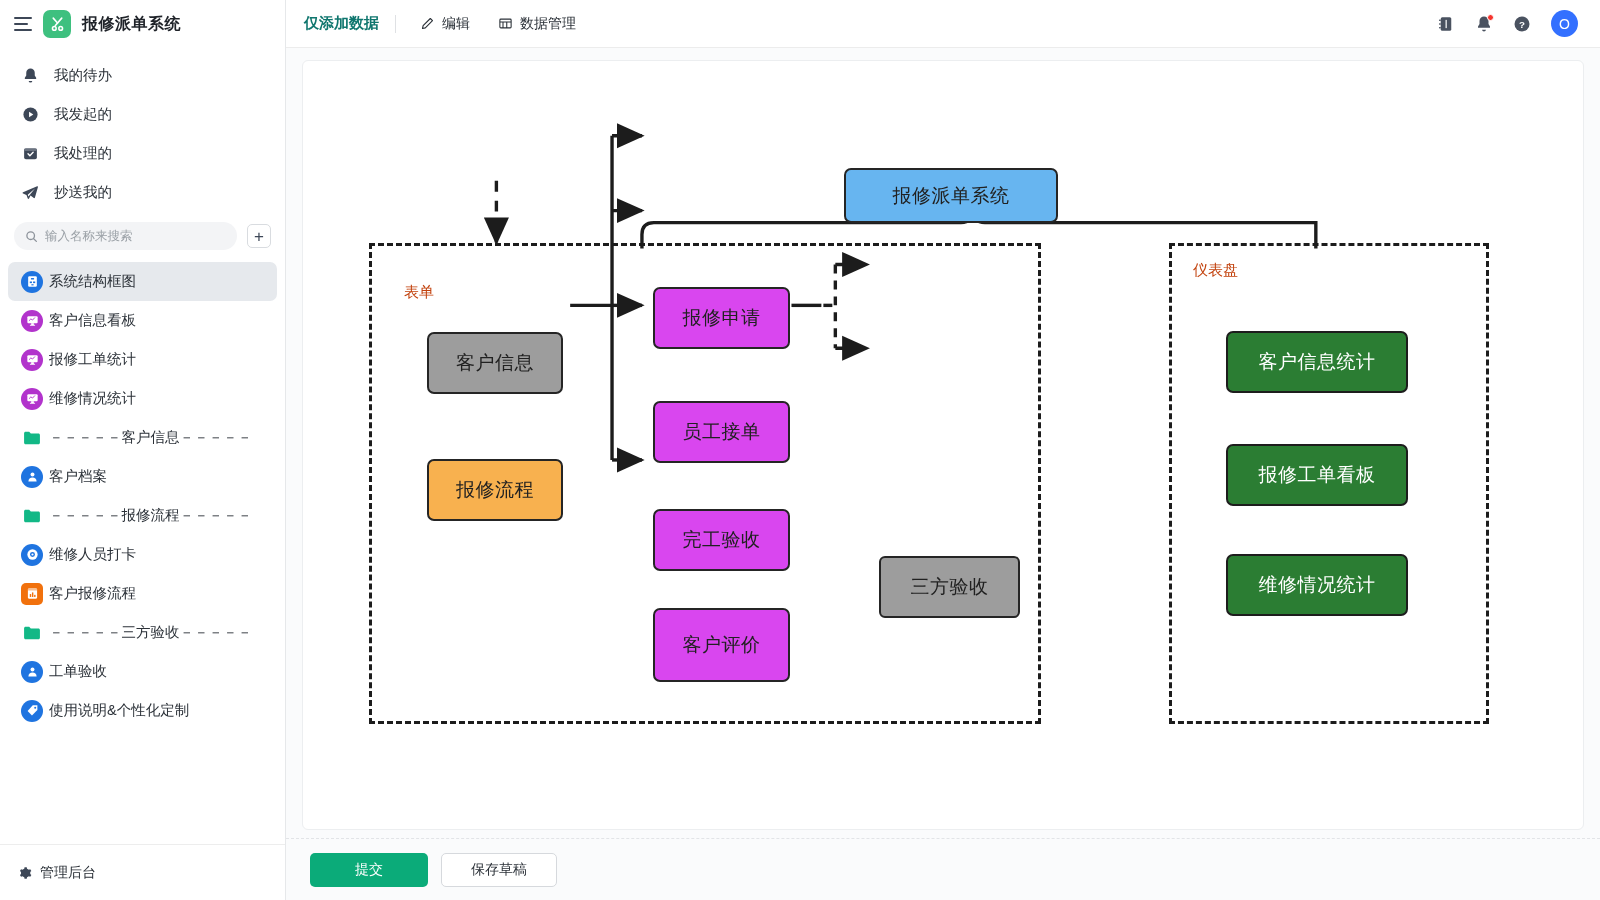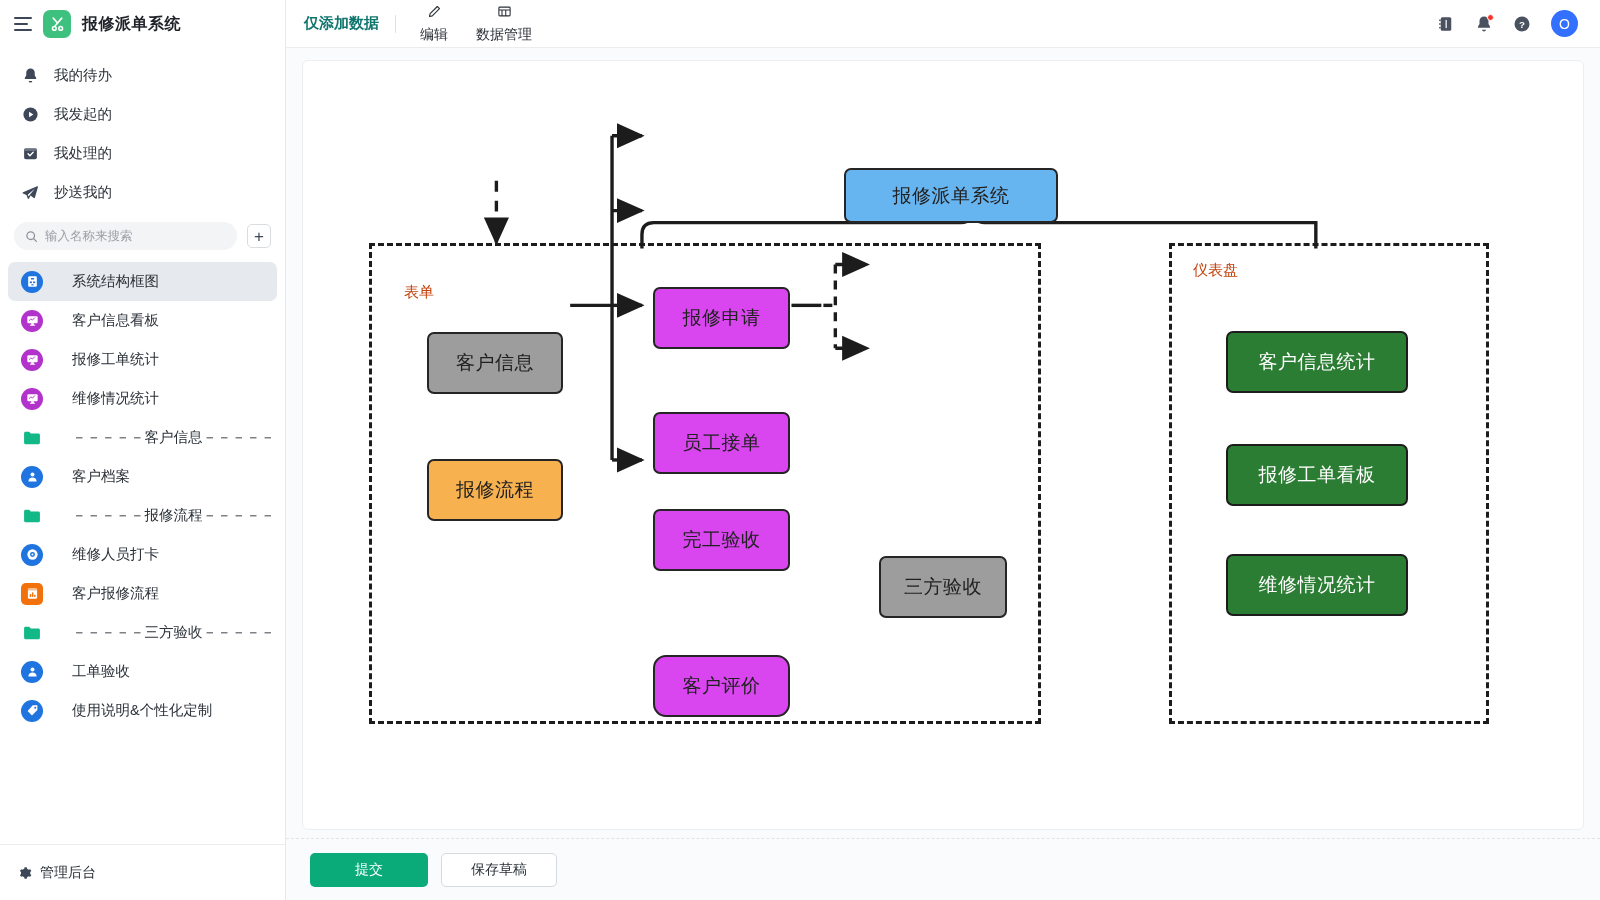--- a/index.html
+++ b/index.html
@@ -49,21 +49,21 @@
   }
   .searchbox .ph { font-size: 12.5px; color: #9aa0a6; }
   .addbtn {
     width: 24px; height: 24px; border: 1px solid #d9dce0; border-radius: 5px;
     display:flex; align-items:center; justify-content:center; color:#3d4757;
     font-size: 17px; line-height: 1; cursor:pointer; background:#fff;
   }
 
   .nav-list { flex: 1; overflow: hidden; padding-top: 2px; }
   .item {
-    height: 39px; display:flex; align-items:center; gap: 29px;
+    height: 39px; display:flex; align-items:center; gap: 6px;
     margin: 0 8px; padding: 0 13px; border-radius: 7px; cursor:pointer;
     font-size: 14.5px; color: #2b3138; white-space: nowrap;
   }
   .item.active { background: #e6e9ed; }
   .ico-sq { width:22px; height:22px; border-radius:50%; flex:0 0 22px;
             display:flex; align-items:center; justify-content:center; }
   .ico-sq.rounded { border-radius: 5px; }
 
   .sb-foot {
     height: 56px; border-top: 1px solid #ededed;
@@ -74,21 +74,21 @@
   
   .main { flex: 1; height: 900px; display:flex; flex-direction: column; background: #fafbfc; }
   .topbar {
     height: 48px; background:#fff; border-bottom:1px solid #ececec;
     display:flex; align-items:center; padding: 0 18px; gap: 0;
   }
   .tb-title { font-size: 15px; font-weight: 700; color:#0f766e; }
   .tb-sep { width:1px; height:18px; background:#dfe1e4; margin: 0 16px; }
   .tb-btn {
     display:flex; align-items:center; gap:7px; font-size: 14px; color:#2b3138;
-    cursor:pointer; padding: 4px 8px; border-radius:5px;flex-direction:column;
+    cursor:pointer; padding: 4px 8px; border-radius:5px;
   }
   .tb-spacer { flex:1; }
   .tb-icons { display:flex; align-items:center; gap: 20px; padding-right: 4px; }
   .tb-ico { cursor:pointer; display:flex; align-items:center; justify-content:center; position:relative; }
   .dot-badge { position:absolute; top:-1px; right:-1px; width:7px; height:7px; border-radius:50%; background:#f5352e; border:1px solid #fff; }
   .avatar {
     width: 27px; height: 27px; border-radius: 50%; background: #3370ff; color:#fff;
     display:flex; align-items:center; justify-content:center; font-size: 14px; cursor:pointer;
   }
 
@@ -410,25 +410,25 @@
 
           <div class="dnode blue" id="n-root" style="left:541px; top:107px; width:214px; height:55px;">报修派单系统</div>
 
           <div class="panel" style="left:66px; top:182px; width:672px; height:481px;"></div>
           <div class="panel-title" style="left:101px; top:222px;">表单</div>
 
           <div class="dnode gray" style="left:124px; top:271px; width:136px; height:62px;">客户信息</div>
           <div class="dnode orange" style="left:124px; top:398px; width:136px; height:62px;">报修流程</div>
 
           <div class="dnode light" style="left:350px; top:226px; width:137px; height:62px;">报修申请</div>
-          <div class="dnode light" style="left:350px; top:340px; width:137px; height:62px;margin-top:11px;">员工接单</div>
+          <div class="dnode light" style="left:350px; top:340px; width:137px; height:62px;">员工接单</div>
           <div class="dnode light" style="left:350px; top:448px; width:137px; height:62px;">完工验收</div>
-          <div class="dnode light" style="left:350px; top:594px; width:137px; height:62px;border-radius:13px;">客户评价</div>
-
-          <div class="dnode gray" style="left:576px; top:495px; width:128px; height:62px;">三方验收</div>
+          <div class="dnode light" style="left:350px; top:547px; width:137px; height:74px;">客户评价</div>
+
+          <div class="dnode gray" style="left:576px; top:495px; width:141px; height:62px;border-radius:6px;">三方验收</div>
 
           <div class="panel" style="left:866px; top:182px; width:320px; height:481px;"></div>
           <div class="panel-title" style="left:890px; top:200px;">仪表盘</div>
 
           <div class="dnode green" style="left:923px; top:270px; width:182px; height:62px;">客户信息统计</div>
           <div class="dnode green" style="left:923px; top:383px; width:182px; height:62px;">报修工单看板</div>
           <div class="dnode green" style="left:923px; top:493px; width:182px; height:62px;">维修情况统计</div>
 
         </div>
       </div>

